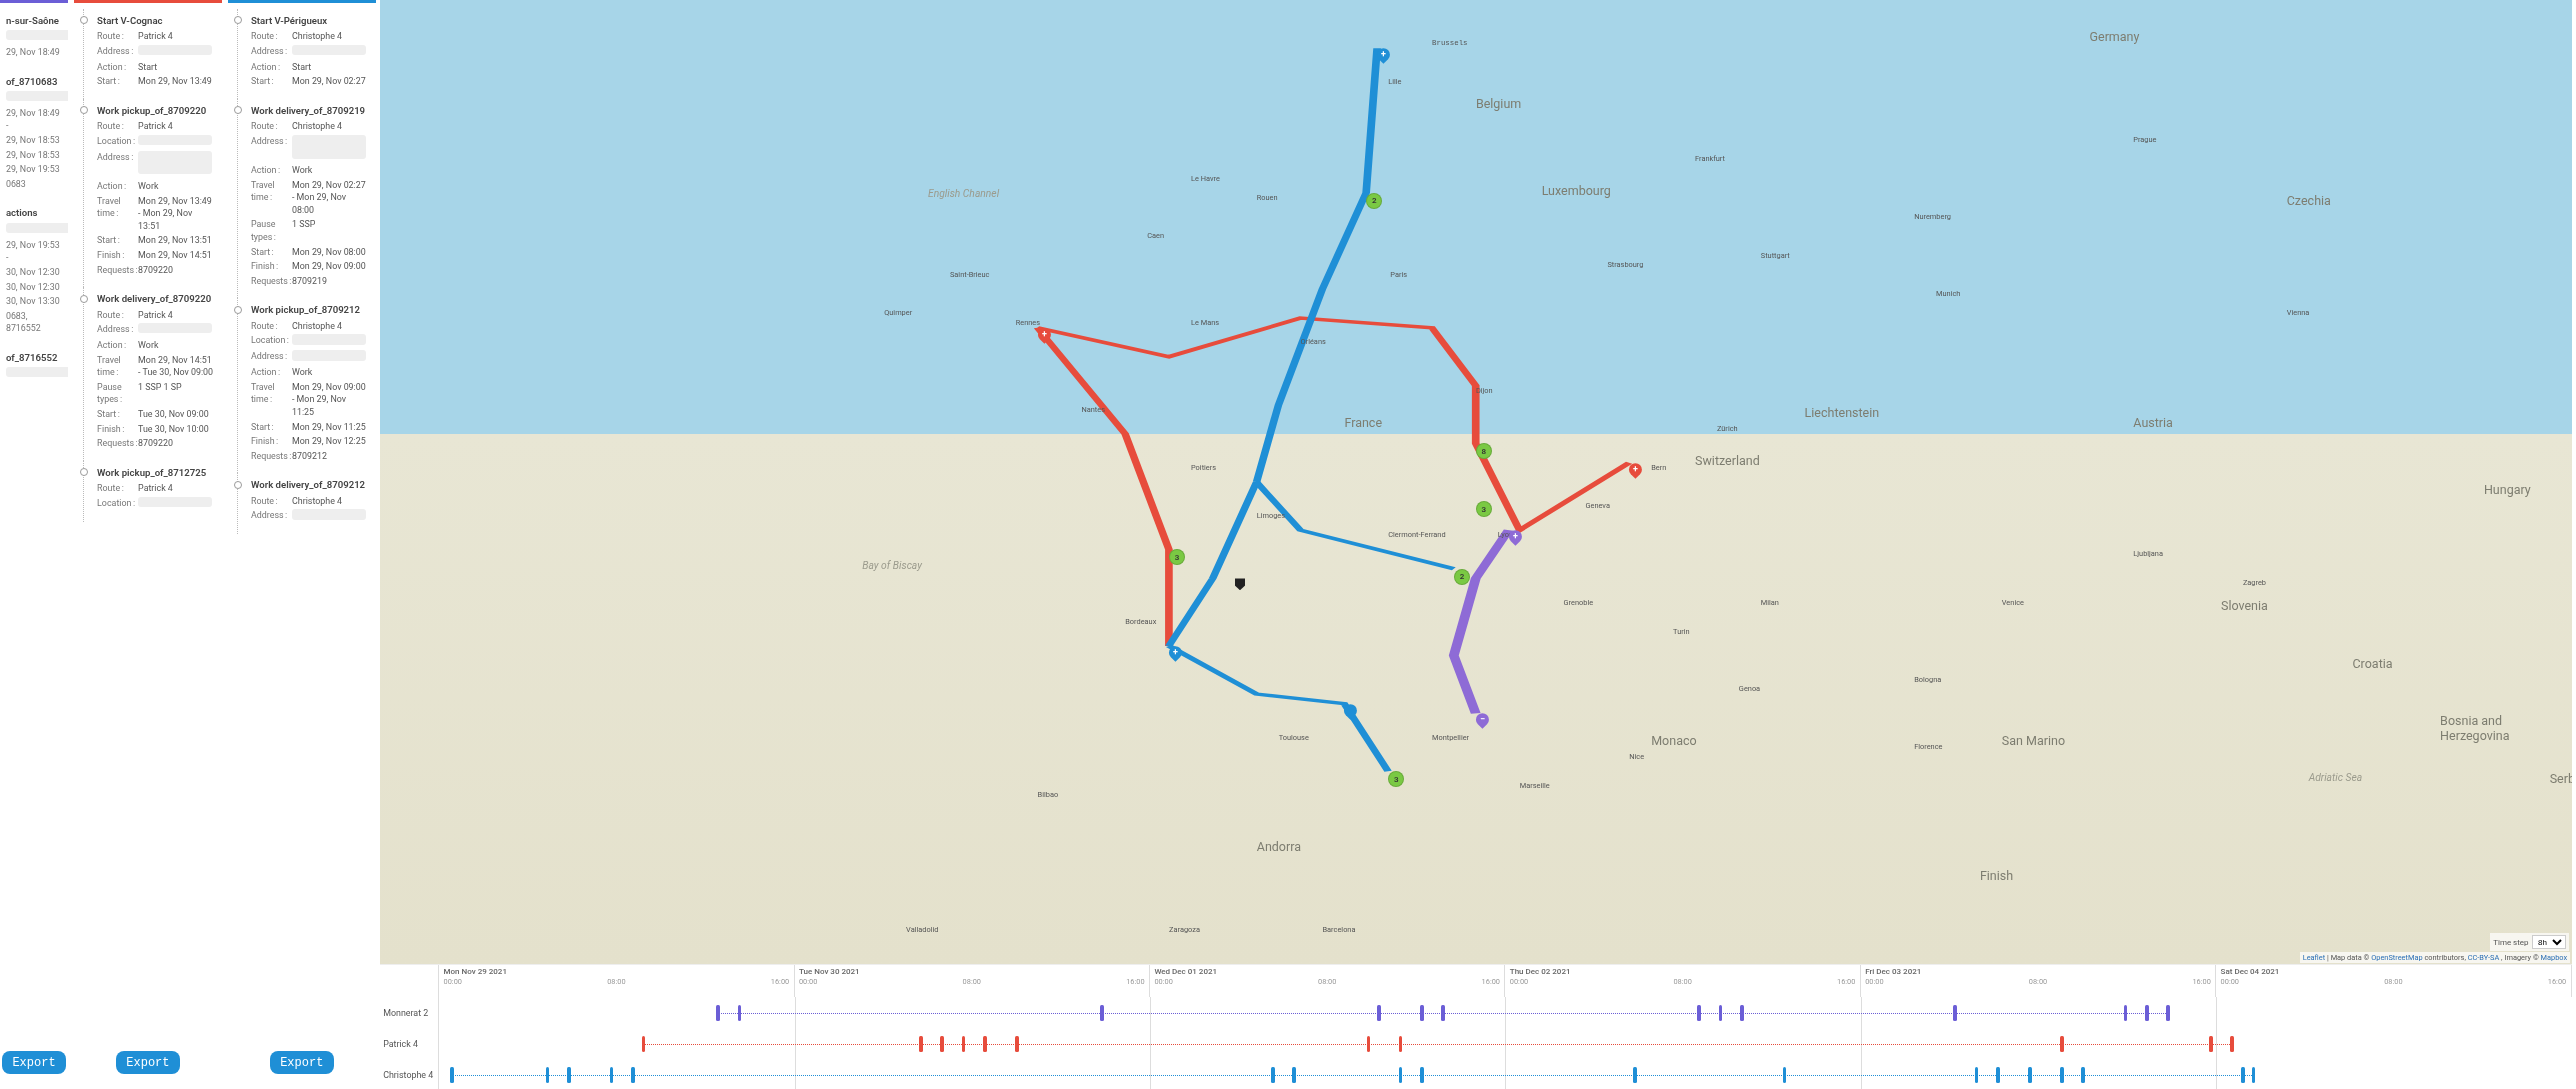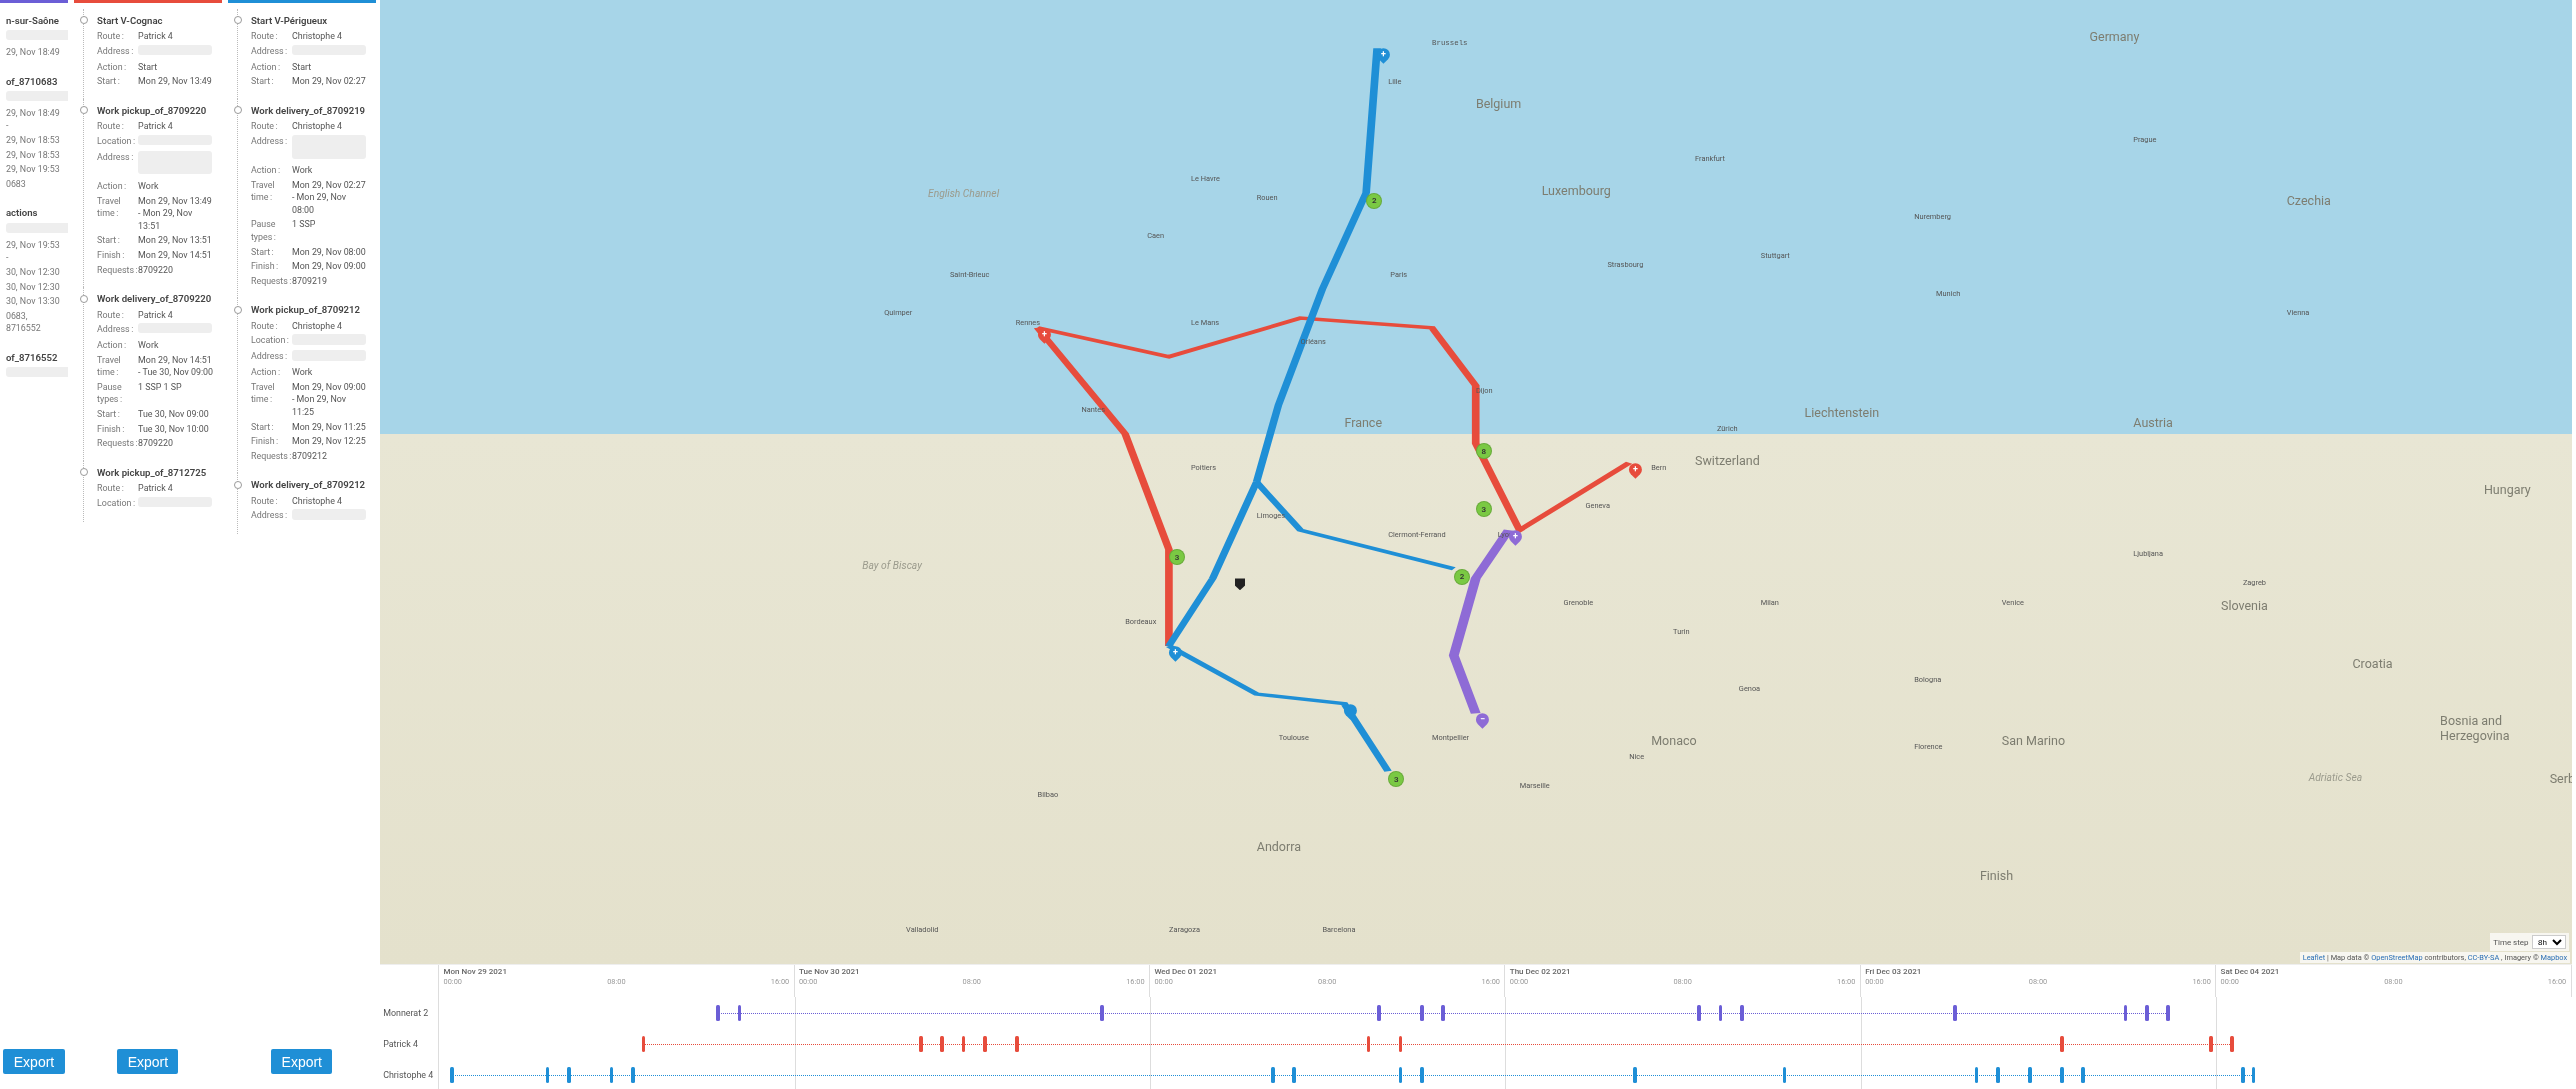--- a/index.html
+++ b/index.html
@@ -94,23 +94,24 @@
 }
 .field-placeholder.tall { height: 23.6px; }
 
 .export-btn {
   display: inline-block;
   margin: 7.4px auto;
   padding: 4.4px 10.3px;
   background: #1f8fd6;
   color: #fff;
   border: none;
-  border-radius: 2px;
+  border-radius: 8px;
   cursor: pointer;
-  font-size: 14px;
+  font-size: 12px;
+  font-family: Liberation Mono, monospace;
 }
 .col-footer { text-align: center; padding-bottom: 7.4px; }
 
 
 .right-panel {
   flex: 1;
   display: flex;
   flex-direction: column;
   padding: 0 4.4px;
   min-width: 0;

